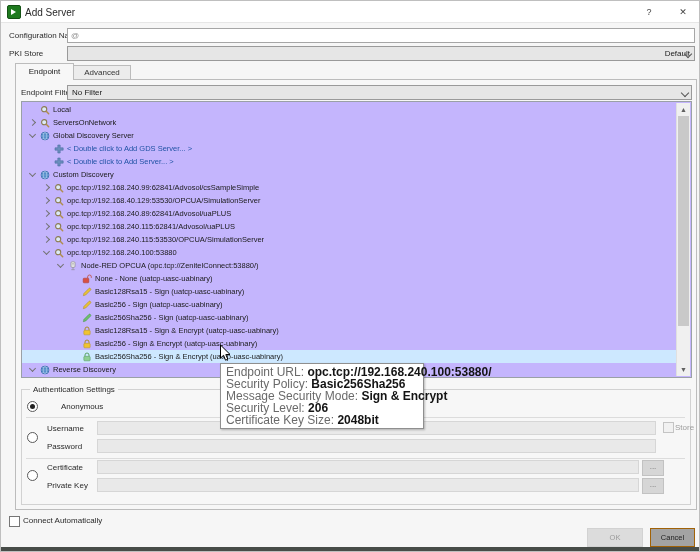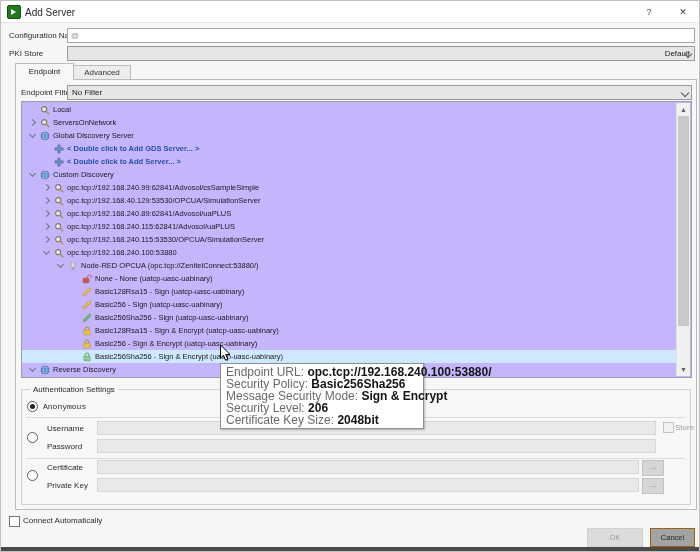--- a/index.html
+++ b/index.html
@@ -32,21 +32,21 @@
   .tree-rows{position:absolute;left:0;top:1px;right:14px;}
   .tree-row{height:13px;line-height:13px;white-space:nowrap;display:flex;align-items:center;}
   .tree-row.selected{background:#cde8ff;}
   .tr-exp{width:12px;flex:0 0 12px;display:inline-flex;align-items:center;justify-content:center;}
   .chev{width:4px;height:4px;border-right:1px solid #737373;border-bottom:1px solid #737373;display:inline-block;}
   .chev.collapsed{transform:rotate(-45deg);}
   .chev.expanded{transform:rotate(45deg);margin-top:-2px;}
   .tr-icon{width:13px;flex:0 0 13px;height:11px;display:inline-flex;align-items:center;justify-content:center;}
   .tr-icon svg{width:10px;height:10px;}
   .tr-label{padding-left:2px;color:#1a1a1a;font-size:7.5px;}
-  .tr-label.link{color:#2153a5;font-weight:bold;}
+  .tr-label.link{color:#2153a5;}
 
   
   .sbar{position:absolute;top:1px;right:1px;width:13px;height:273px;background:#f0f0f0;border-left:1px solid #e0e0e0;}
   .sb-btn{position:absolute;left:0;width:13px;height:13px;color:#606060;font-size:7px;text-align:center;line-height:13px;}
   .sb-up{top:0;}
   .sb-down{bottom:0;}
   .sb-thumb{position:absolute;left:1px;top:13px;width:11px;height:210px;background:#c9c9c9;}
 
   
   .groupbox{position:absolute;left:20px;top:388px;width:668px;height:114px;border:1px solid #d2d2d2;}
@@ -344,21 +344,21 @@
       <div class="sb-btn sb-up">▲</div>
       <div class="sb-thumb"></div>
       <div class="sb-btn sb-down">▼</div>
     </div>
   </div>
 
   <div class="groupbox">
     <div class="group-label">Authentication Settings</div>
 
     <div class="radio checked" style="left:5px;top:11px;"></div>
-    <div class="lbl" style="left:21px;top:12px;font-family:Liberation Mono, monospace;">Anonymous</div>
+    <div class="lbl" style="left:39px;top:12px;">Anonymous</div>
 
     <div class="sep" style="top:27px;"></div>
 
     <div class="radio" style="left:5px;top:42px;"></div>
     <div class="lbl" style="left:25px;top:34px;">Username</div>
     <div class="dis-field" style="left:75px;top:31px;width:557px;"></div>
     <div class="checkbox disabled" style="left:641px;top:32px;"></div>
     <div class="lbl dis-text" style="left:653px;top:33px;">Store</div>
 
     <div class="lbl" style="left:25px;top:52px;">Password</div>

